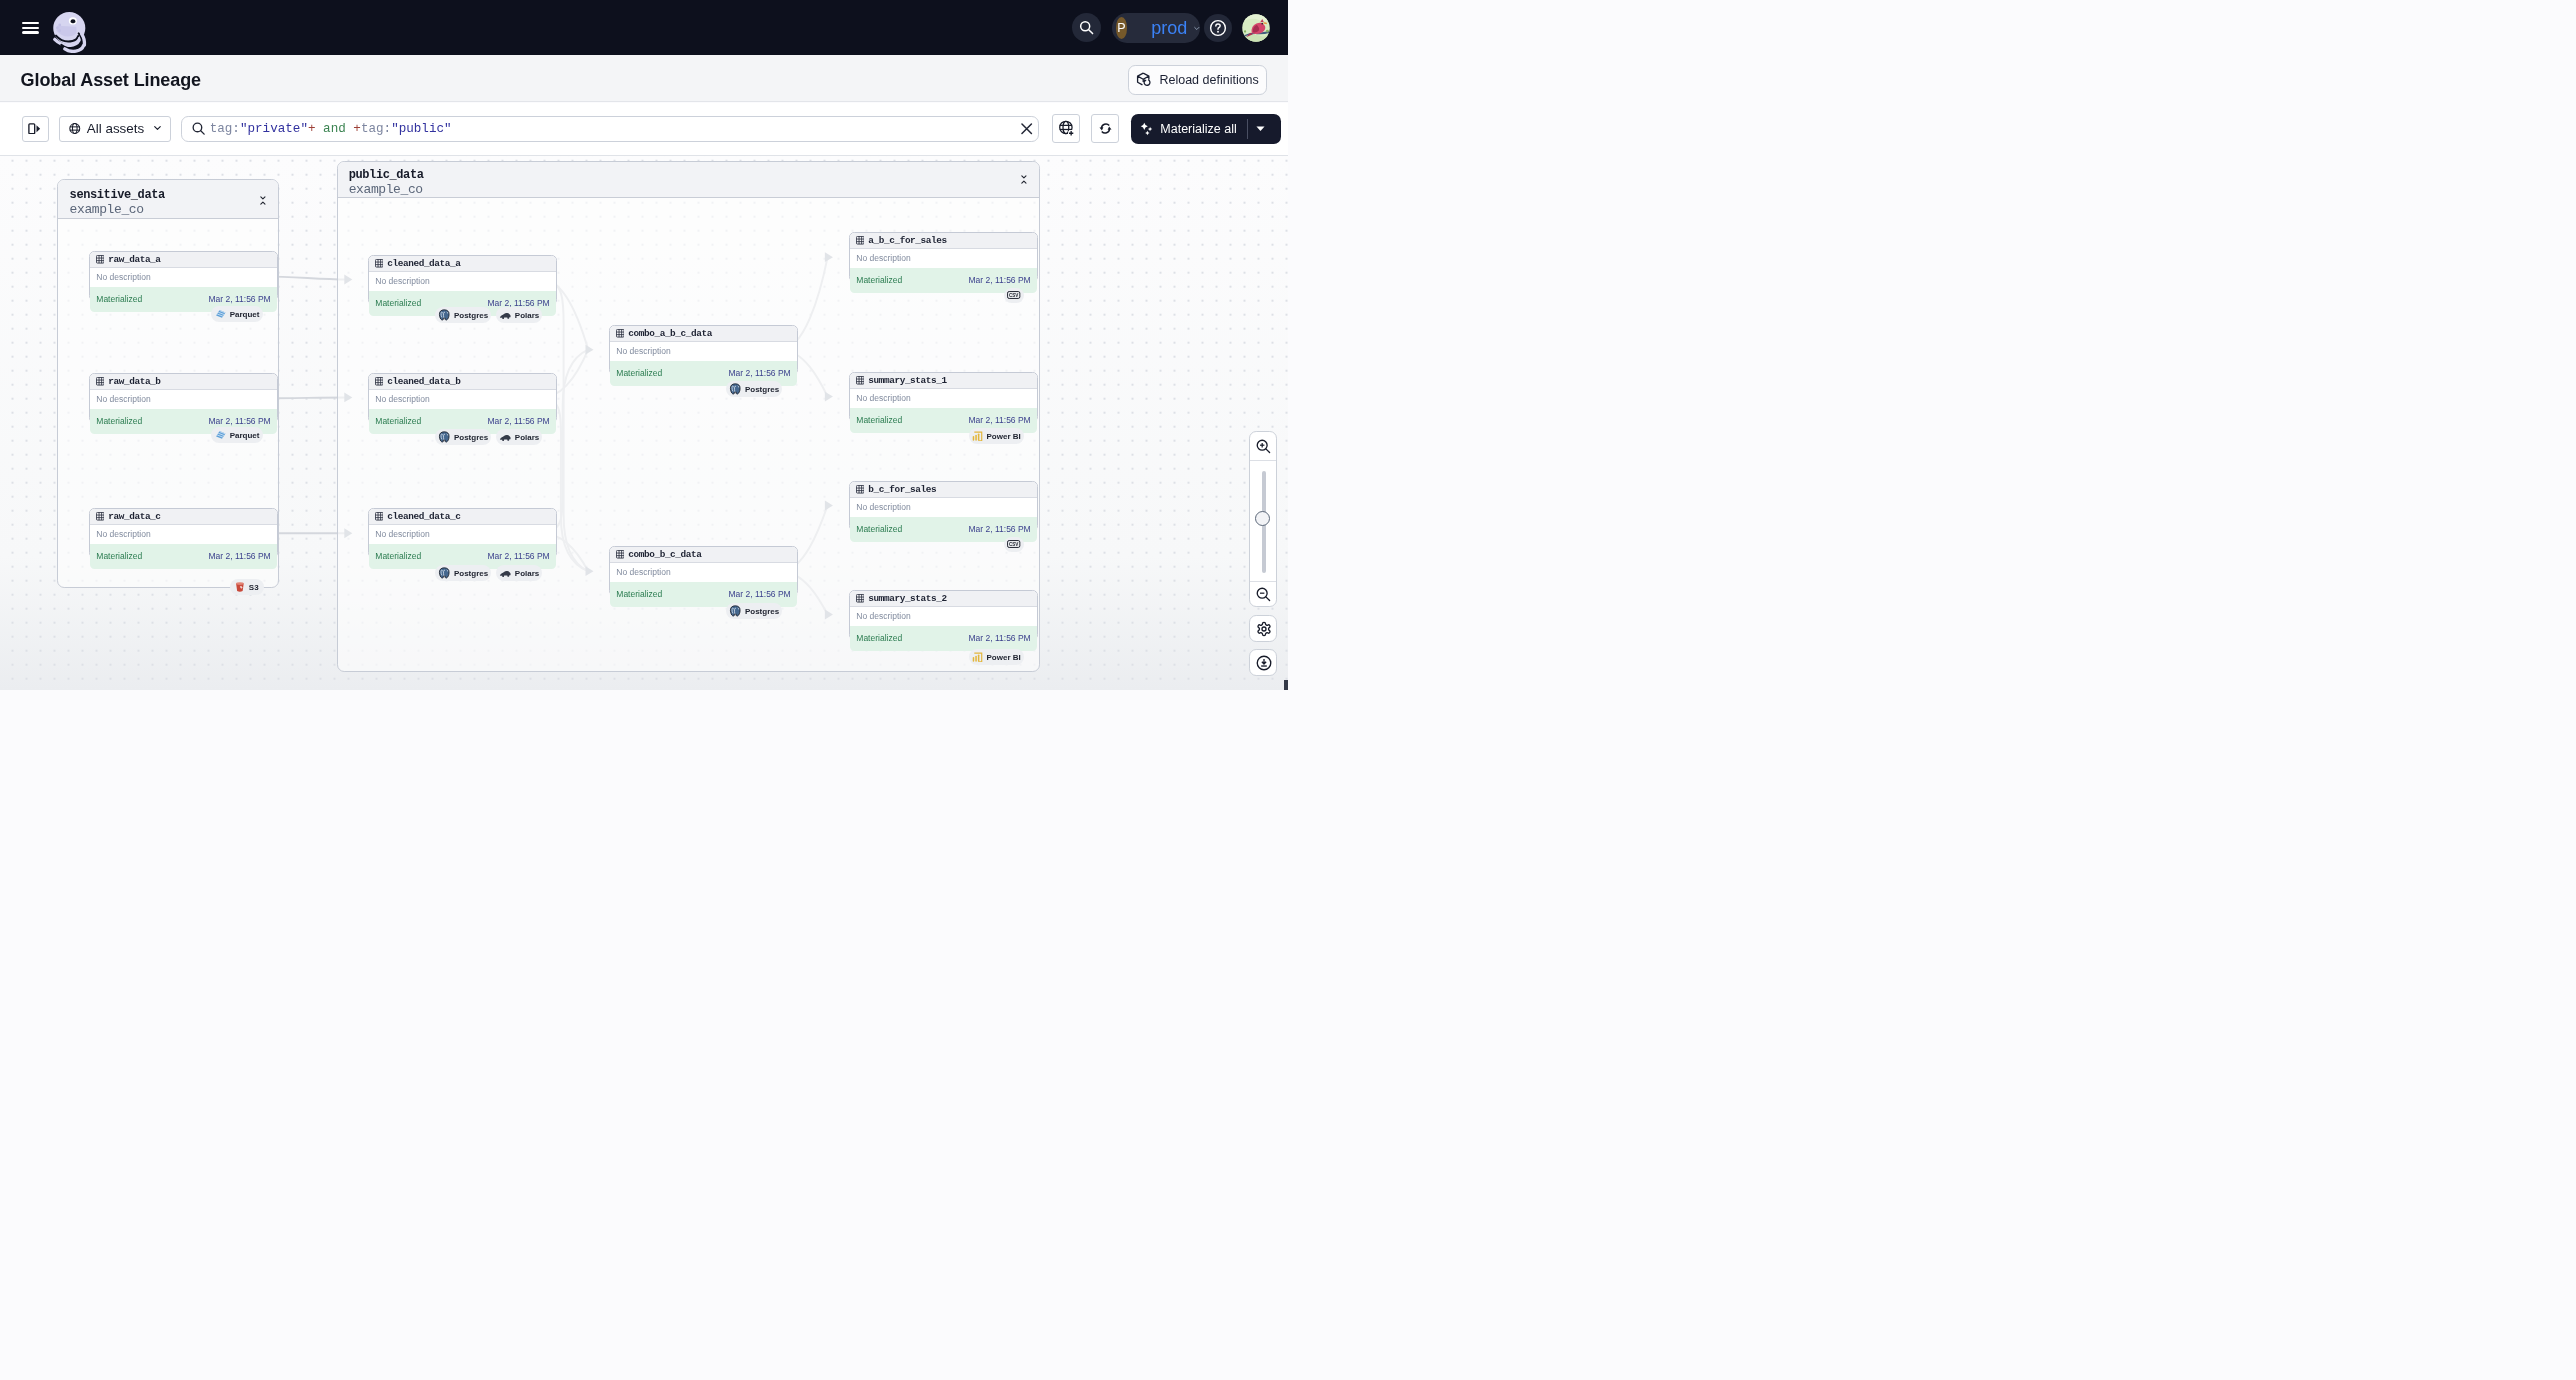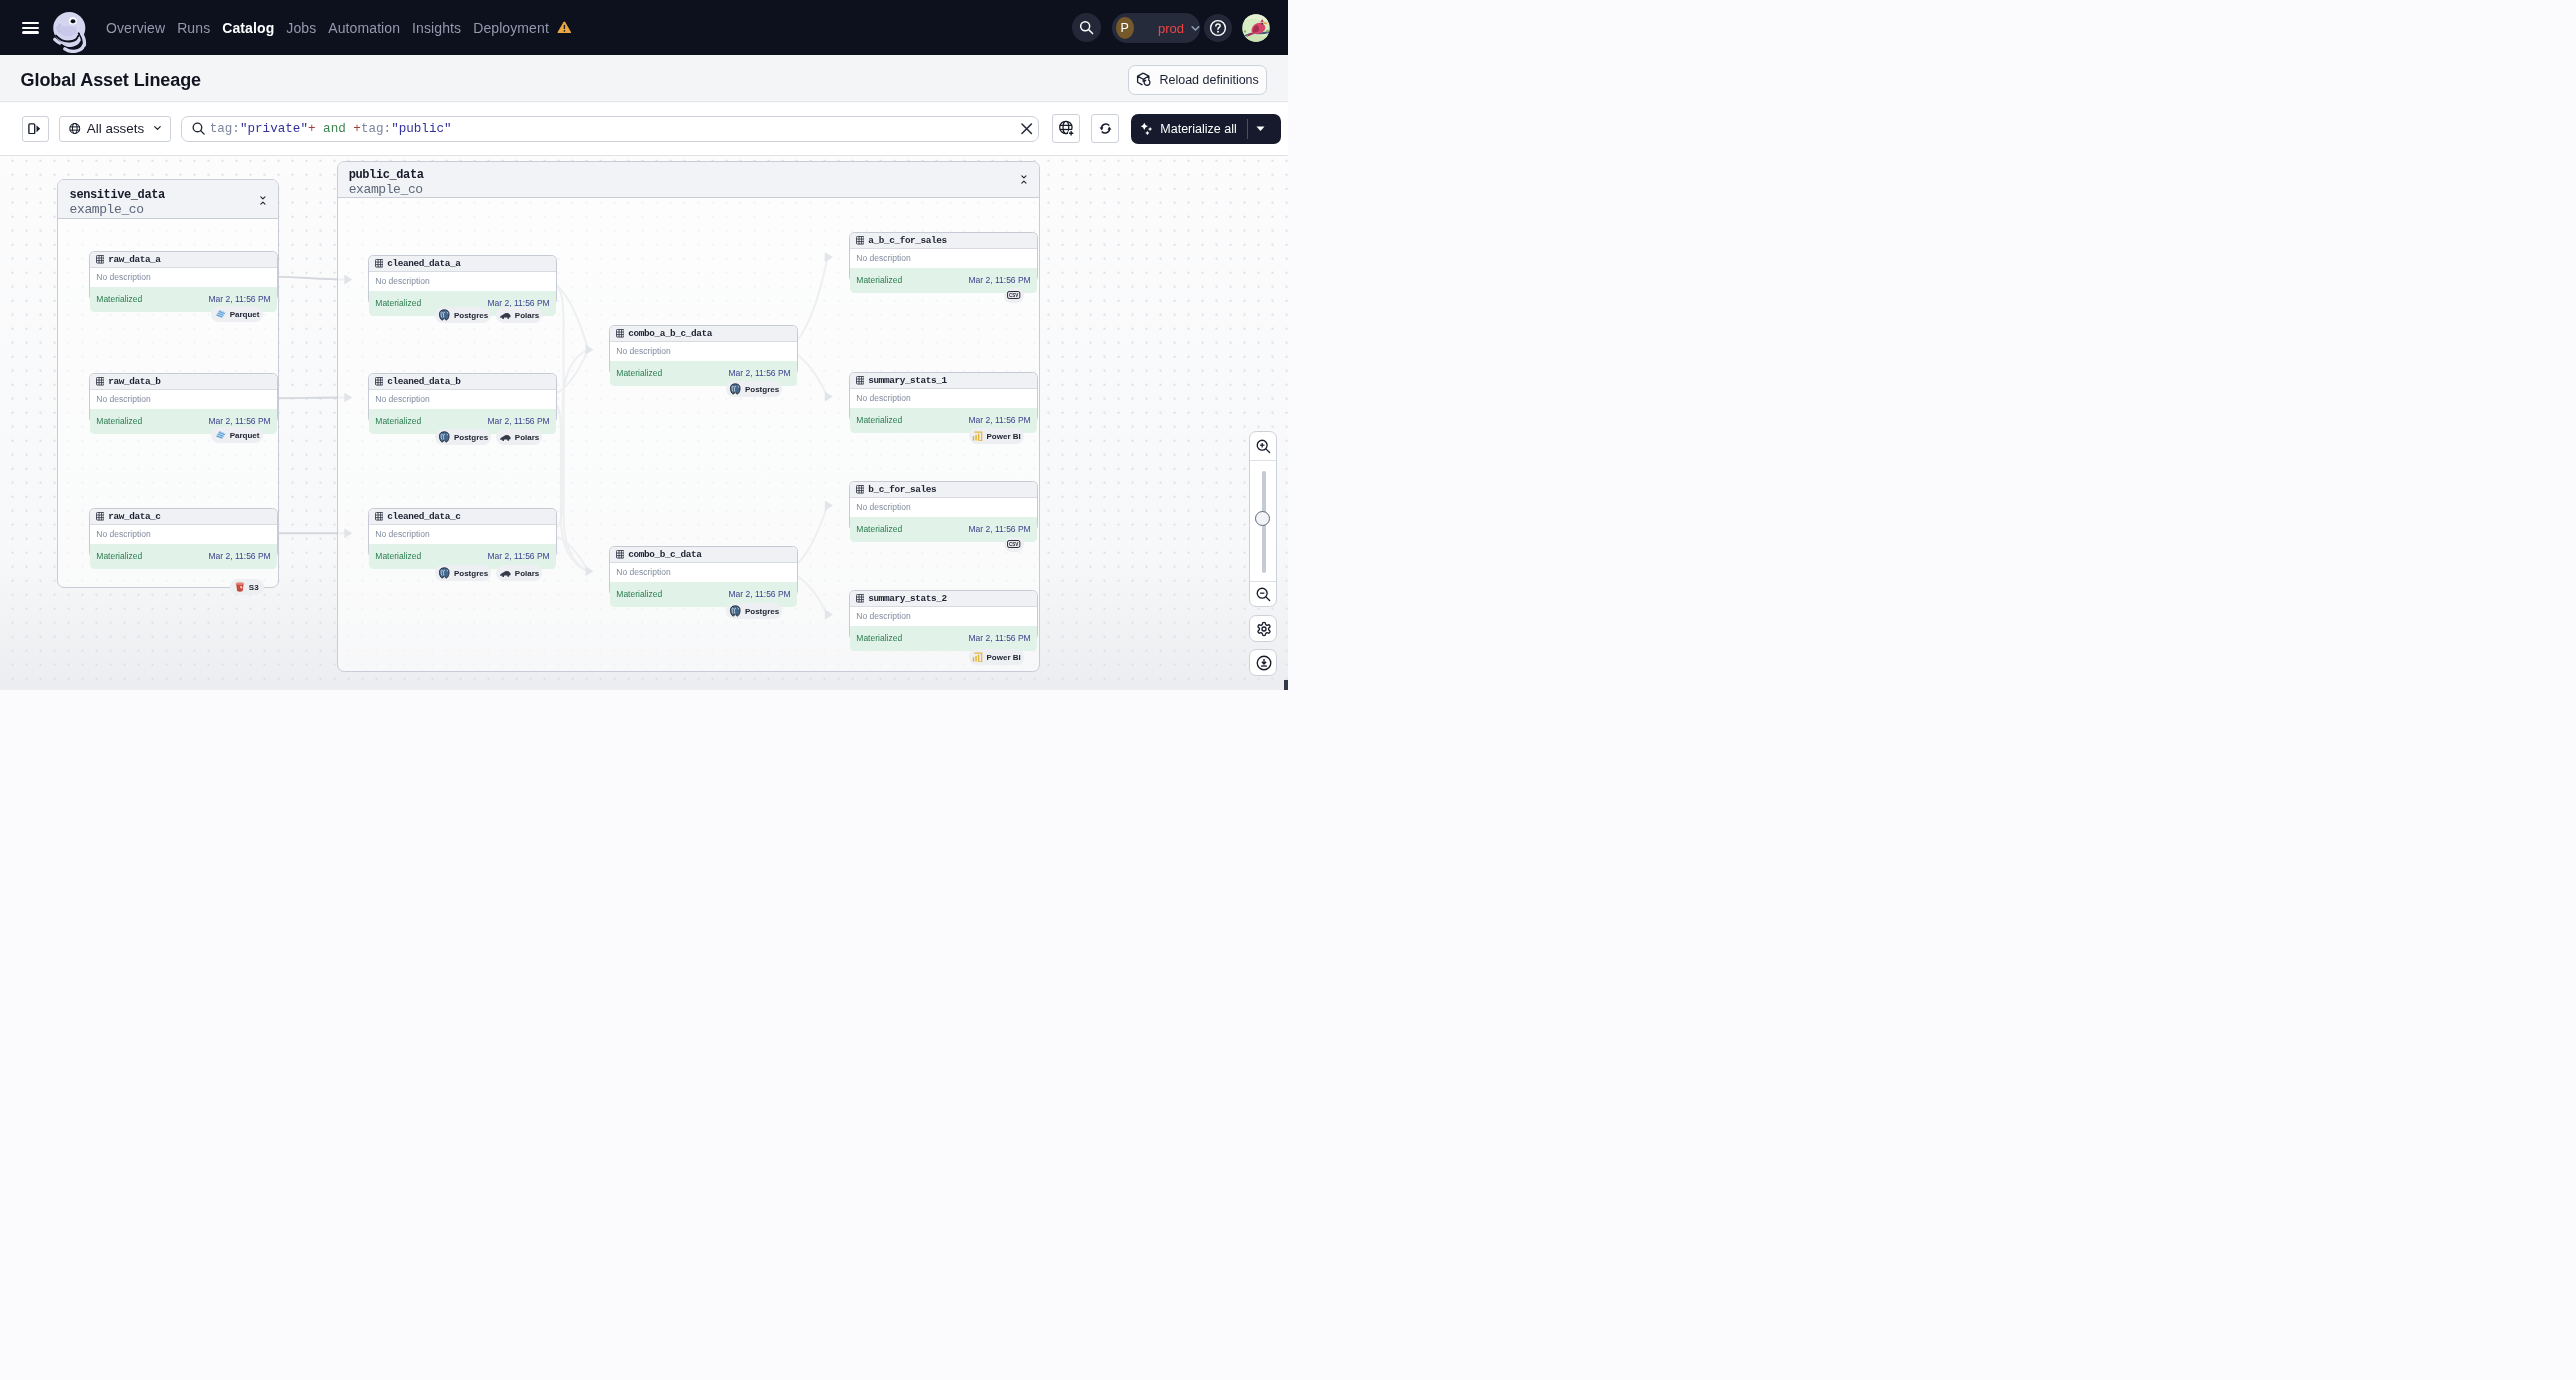--- a/index.html
+++ b/index.html
@@ -76,44 +76,30 @@
     <path d="M11.5,36.8 Q19.5,43.3 29.5,40.2 Q34.8,38.2 35.5,32.8" stroke="#0d101d" stroke-width="2.2" fill="none" stroke-linecap="round"></path>
     <path d="M15.5,41.3 Q23,46.2 31.2,43 Q36.6,40.7 37.2,34.8" stroke="#d6d5f0" stroke-width="3.7" fill="none" stroke-linecap="round"></path>
     <path d="M31,24 Q35.2,28.8 34.9,35.2" stroke="#0d101d" stroke-width="2.2" fill="none" stroke-linecap="round"></path>
     <path d="M34.4,24.8 Q38,29.8 37.5,37" stroke="#d6d5f0" stroke-width="3.7" fill="none" stroke-linecap="round"></path>
     <ellipse cx="24.5" cy="10" rx="4.5" ry="4.1" fill="#fff"></ellipse>
     <path d="M21.9,11.3 Q21.7,8.3 24.6,8.1 Q27.3,8 27.5,10.4 Q27.6,12 25.9,12.4 Q22.6,13.1 21.9,11.3 Z" fill="#10131f"></path>
     <circle cx="9.8" cy="14.5" r="1.6" fill="#c3c1e7"></circle>
     <circle cx="7.2" cy="17.8" r="1.6" fill="#c3c1e7"></circle>
     <circle cx="9.7" cy="21" r="1.6" fill="#c3c1e7"></circle>
   </svg>
-  <div class="navlinks">
-    <a href="#">Overview</a>
-      <a href="#">Runs</a>
-      <a href="#" class="active">Catalog</a>
-      <a href="#">Jobs</a>
-      <a href="#">Automation</a>
-      <a href="#">Insights</a>
-      <a href="#">Deployment</a>
-    <svg class="warn" style="margin-left:-3.6px" viewBox="0 0 17 15">
-        <path d="M7.2 1.2 L0.8 12.3 Q0.2 13.6 1.7 13.6 L14.9 13.6 Q16.4 13.6 15.8 12.3 L9.4 1.2 Q8.3 -0.4 7.2 1.2 Z" fill="#eda73f"></path>
-        <rect x="7.6" y="4.3" width="1.6" height="5" rx="0.8" fill="#20242f"></rect>
-        <circle cx="8.4" cy="11.2" r="0.95" fill="#20242f"></circle>
-      </svg>
-  </div>
   <div class="nav-right">
     <div class="circbtn" style="position:absolute; right:187px; top:13.4px;">
       <svg width="15" height="15" viewBox="0 0 17 17">
           <circle cx="7" cy="7" r="5.1" stroke="#fff" stroke-width="1.7" fill="none"></circle>
           <line x1="11" y1="11" x2="15.4" y2="15.4" stroke="#fff" stroke-width="1.7" stroke-linecap="round"></line>
         </svg>
     </div>
     <div class="prodpill" style="position:absolute; right:88px; top:13.4px; width:88px;">
       <div style="width:22.3px;height:22.3px;border-radius:50%;background:#76592a;margin-left:3.6px;display:flex;align-items:center;justify-content:center;color:#fff;font-size:12.5px;font-weight:400;">P</div>
-      <span style="color:#ef4444;font-size:13px;margin-left:24px;">prod</span>
+      <span style="color:#3b82f6;font-size:18px;margin-left:24px;">prod</span>
       <svg width="10.7" height="7.2" viewBox="0 0 12 8" style="margin-left:7.2px;">
           <path d="M1.5 1.5 L6 6 L10.5 1.5" stroke="#93a2b8" stroke-width="2" fill="none" stroke-linecap="round" stroke-linejoin="round"></path>
         </svg>
     </div>
     <div class="circbtn" style="position:absolute; right:56px; top:14.3px; width:28px; height:28px;">
       <svg width="18" height="18" viewBox="0 0 20 20">
           <circle cx="10" cy="10" r="8.2" stroke="#fff" stroke-width="1.6" fill="none"></circle>
           <path d="M7.6 7.8 Q7.6 5.6 10 5.6 Q12.4 5.6 12.4 7.6 Q12.4 9.1 10.8 9.7 Q10 10 10 11.3" stroke="#fff" stroke-width="1.6" fill="none" stroke-linecap="round"></path>
           <circle cx="10" cy="14.2" r="1.05" fill="#fff"></circle>
         </svg>

